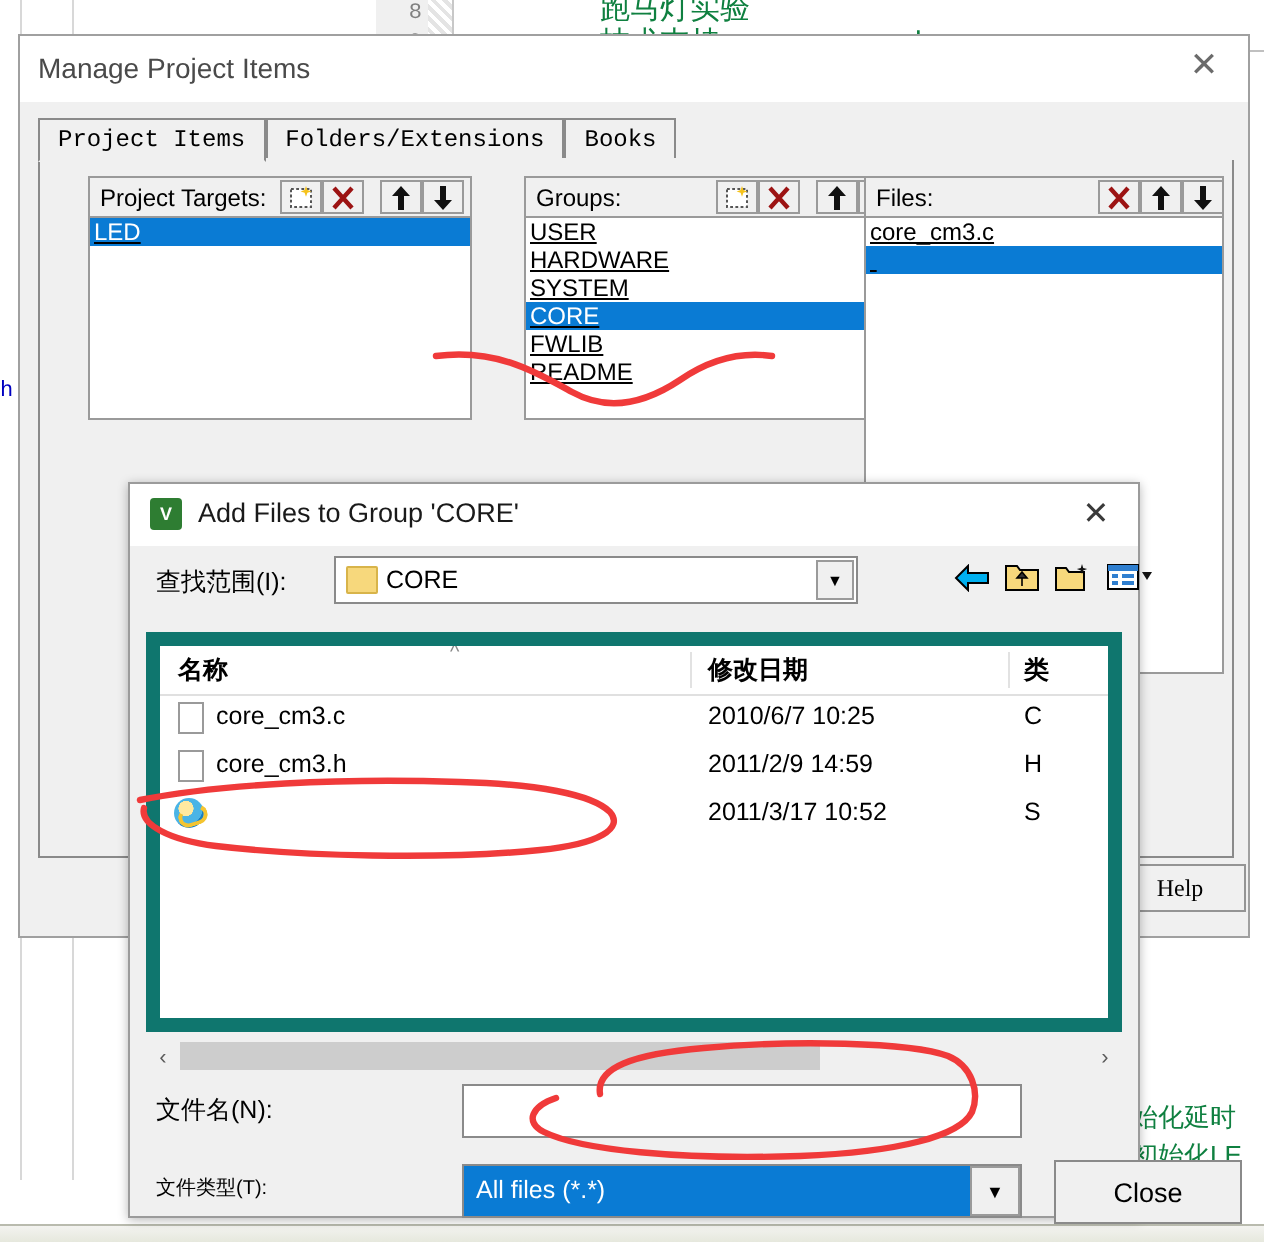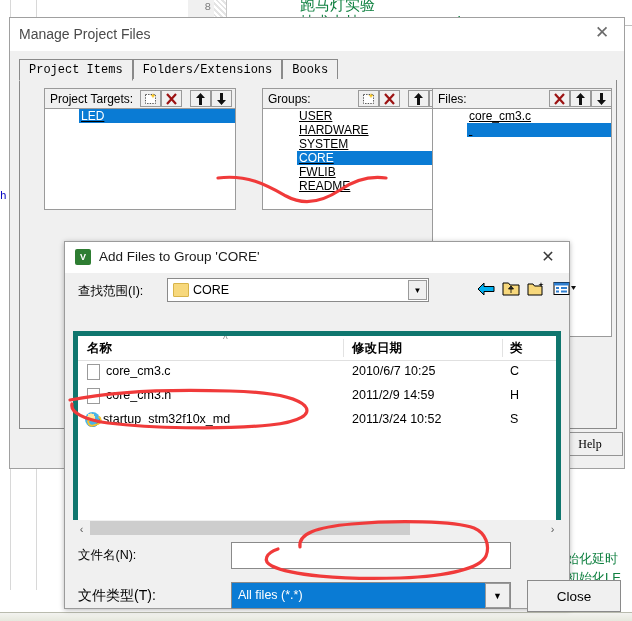--- a/index.html
+++ b/index.html
@@ -54,21 +54,21 @@
      background:#f0f0f0;border:1px solid #8a8a8a;border-top:none;}
 
   
   .colgroup{position:absolute;top:8px;text-decoration:underline;}
   .colhdr{height:21px;background:#f0f0f0;border:1px solid #9a9a9a;position:relative;box-sizing:border-box;}
   .colhdr .lbl{position:absolute;left:5px;top:3px;font-size:12px;}
   .tbtn{position:absolute;top:1px;width:21px;height:17px;box-sizing:border-box;
      background:#f0f0f0;border:1px solid #9a9a9a;display:flex;align-items:center;justify-content:center;}
   .listbox{border:1px solid #9a9a9a;border-top:none;background:#fff;overflow:hidden;position:relative;box-sizing:border-box;}
   .litem{height:14px;line-height:14px;padding-left:2px;font-size:12px;
-     font-family:"Liberation Sans","DejaVu Sans",sans-serif;white-space:nowrap;margin-left:34px;}
+     font-family:"Liberation Sans","DejaVu Sans",sans-serif;white-space:nowrap;}
   .litem.sel{background:#0a7bd4;color:#fff;}
 
   .helpbtn{position:absolute;left:547px;top:381px;width:66px;height:24px;
      background:#f0f0f0;border:1px solid #949494;box-sizing:border-box;
      font-family:Liberation Serif, serif;font-size:12px;
      display:flex;align-items:center;justify-content:center;}
 
   
   #addfiles{position:absolute;left:64px;top:241px;width:504px;height:366px;
      background:#f0f0f0;border:1px solid #9b9b9b;box-shadow:0 1px 5px rgba(0,0,0,.28);}
@@ -86,21 +86,21 @@
      background:#fff;border:1px solid #8a8a8a;box-sizing:border-box;}
   .lookin-combo .folder{position:absolute;left:5px;top:4px;width:14px;height:12px;
      background:#f7d87c;border:1px solid #d8b44a;border-radius:1px;}
   .lookin-combo .txt{position:absolute;left:25px;top:4px;font-size:12.5px;}
   .lookin-combo .arrow{position:absolute;right:1px;top:1px;width:19px;height:20px;
      background:#f0f0f0;border:1px solid #9a9a9a;box-sizing:border-box;
      display:flex;align-items:center;justify-content:center;font-size:8px;}
   .navicons{position:absolute;left:412px;top:8px;display:flex;gap:7px;align-items:center;}
 
   .flist{position:absolute;left:8px;top:74px;width:488px;height:200px;
-     background:#fff;border:5px solid #0f766e;box-sizing:border-box;overflow:hidden;margin-top:15px;}
+     background:#fff;border:7px solid #0f766e;box-sizing:border-box;overflow:hidden;}
   .fhdr{height:24px;border-bottom:1px solid #e0e0e0;position:relative;background:#fff;}
   .fhdr .c{position:absolute;top:4px;font-size:12.5px;font-weight:bold;}
   .fhdr .sep{position:absolute;top:3px;width:1px;height:18px;background:#e2e2e2;}
   .fhdr .sortarrow{position:absolute;left:145px;top:-2px;font-size:10px;color:#888;}
   .frow{height:24px;position:absolute;left:0;width:100%;}
   .frow .nm{position:absolute;left:9px;top:4px;font-size:12.5px;}
   .frow .dt{position:absolute;left:274px;top:4px;font-size:12.5px;}
   .frow .ty{position:absolute;left:432px;top:4px;font-size:12.5px;}
   .doc-icon{position:absolute;left:9px;top:4px;width:11px;height:14px;
      background:#fff;border:1px solid #9a9a9a;}
@@ -108,21 +108,21 @@
      background:radial-gradient(circle at 40% 35%,#ffe9a0 0 28%,#4ab4e6 29% 62%,#1a7fc1 63% 100%);}
   .ie-icon i{position:absolute;left:2px;top:4px;width:11px;height:6px;
      border:2px solid #f4c430;border-radius:50%/70%;border-top-color:transparent;transform:rotate(-18deg);}
 
   .hscroll{position:absolute;left:8px;top:278px;width:488px;height:17px;background:#f0f0f0;}
   .hscroll .thumb{position:absolute;left:17px;top:1px;width:320px;height:14px;background:#cdcdcd;}
   .hscroll .ar{position:absolute;top:0;width:17px;height:17px;display:flex;
      align-items:center;justify-content:center;font-size:11px;color:#5a5a5a;}
 
   .fnrow{position:absolute;left:13px;top:305px;font-size:12.5px;}
-  .ftrow{position:absolute;left:13px;top:345px;font-size:14px;}
+  .ftrow{position:absolute;left:13px;top:345px;font-size:10px;}
   .fninput{position:absolute;left:166px;top:300px;width:280px;height:27px;
      background:#fff;border:1px solid #8a8a8a;box-sizing:border-box;}
   .ftcombo{position:absolute;left:166px;top:340px;width:280px;height:27px;
      background:#0a7bd4;border:1px solid #8a8a8a;box-sizing:border-box;}
   .ftcombo .txt{position:absolute;left:6px;top:5px;color:#fff;font-size:12.5px;}
   .ftcombo .arrow{position:absolute;right:0px;top:0px;width:25px;height:25px;
      background:#f0f0f0;border:1px solid #9a9a9a;box-sizing:border-box;
      display:flex;align-items:center;justify-content:center;font-size:9px;}
   .dlgbtn{position:absolute;left:462px;width:94px;height:32px;background:#f0f0f0;
      border:1px solid #8a8a8a;box-sizing:border-box;font-size:13.5px;
@@ -153,21 +153,21 @@
     <div>始化延时</div>
     <div>初始化LE</div>
   </div>
   <div class="bg-hline" style="left:214px;top:25px;width:418px;"></div>
   <div class="watermark">https://blog.csdn.net/qq_50527994</div>
   <div class="bg-bottombar"></div>
 </div>
 
 <div id="manage">
   <div class="titlebar">
-    <div class="title">Manage Project Files</div>
+    <div class="title">Manage Project Items</div>
     <div class="closebtn">✕</div>
   </div>
 
   <div class="mbody">
     <div class="tabstrip">
       <div class="tab active">Project Items</div>
       <div class="tab">Folders/Extensions</div>
       <div class="tab">Books</div>
     </div>
     <div class="tabline"></div>
@@ -335,22 +335,21 @@
     <div class="frow" style="top:48px;">
       <span class="doc-icon"></span>
       <span class="nm" style="left:28px;">core_cm3.h</span>
       <span class="dt">2011/2/9 14:59</span>
       <span class="ty">H </span>
     </div>
     <div class="frow" style="top:72px;">
       <span class="ie-icon">
           <i></i>
         </span>
-      <span class="nm" style="left:25px;">startup_stm32f10x_md</span>
-      <span class="dt">2011/3/24 10:52</span>
+      <span class="dt">2011/3/17 10:52</span>
       <span class="ty">S </span>
     </div>
   </div>
 
   <div class="hscroll">
     <span class="ar" style="left:0;">‹</span>
     <span class="thumb"></span>
     <span class="ar" style="right:0;">›</span>
   </div>
 

